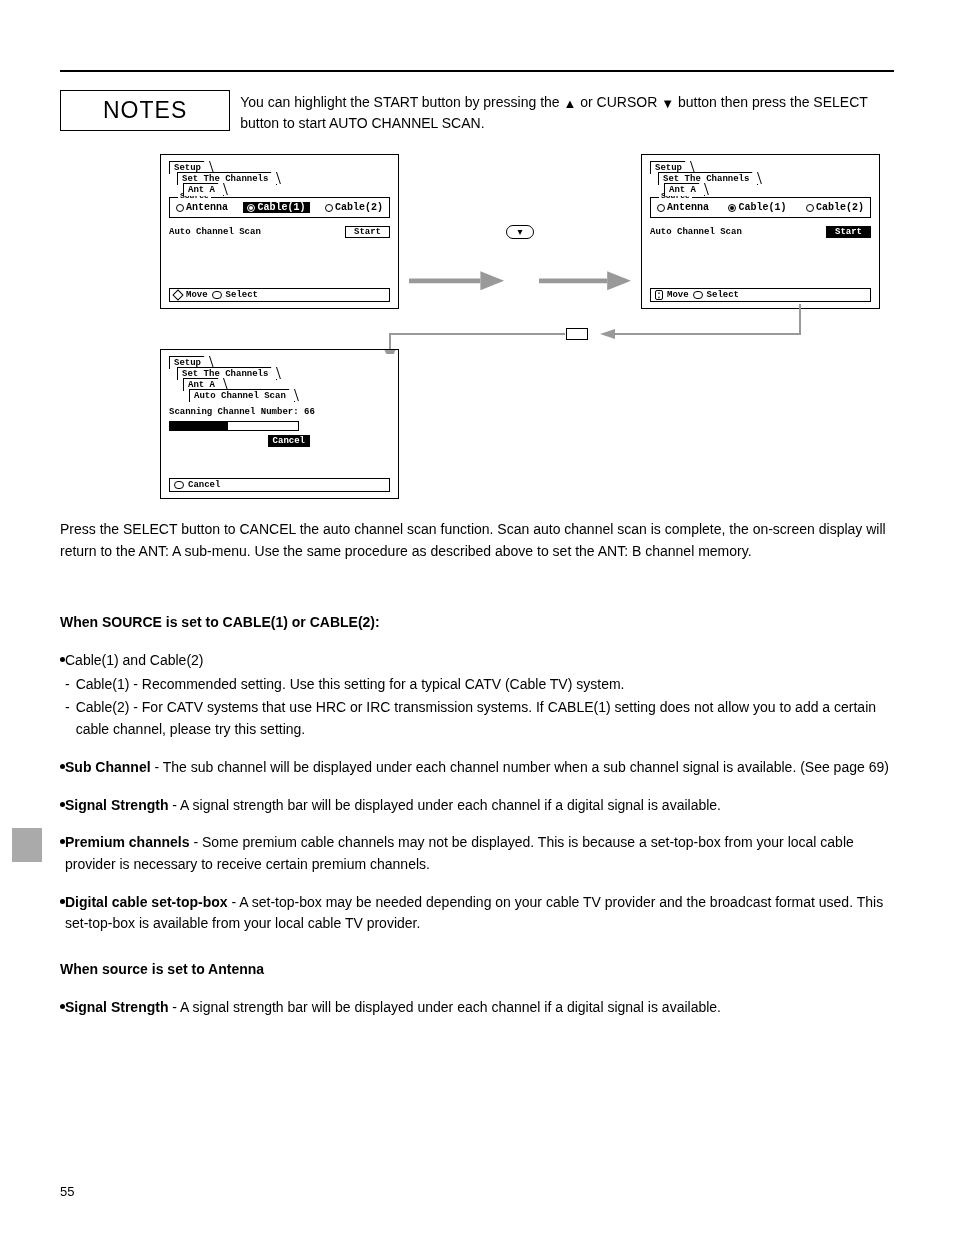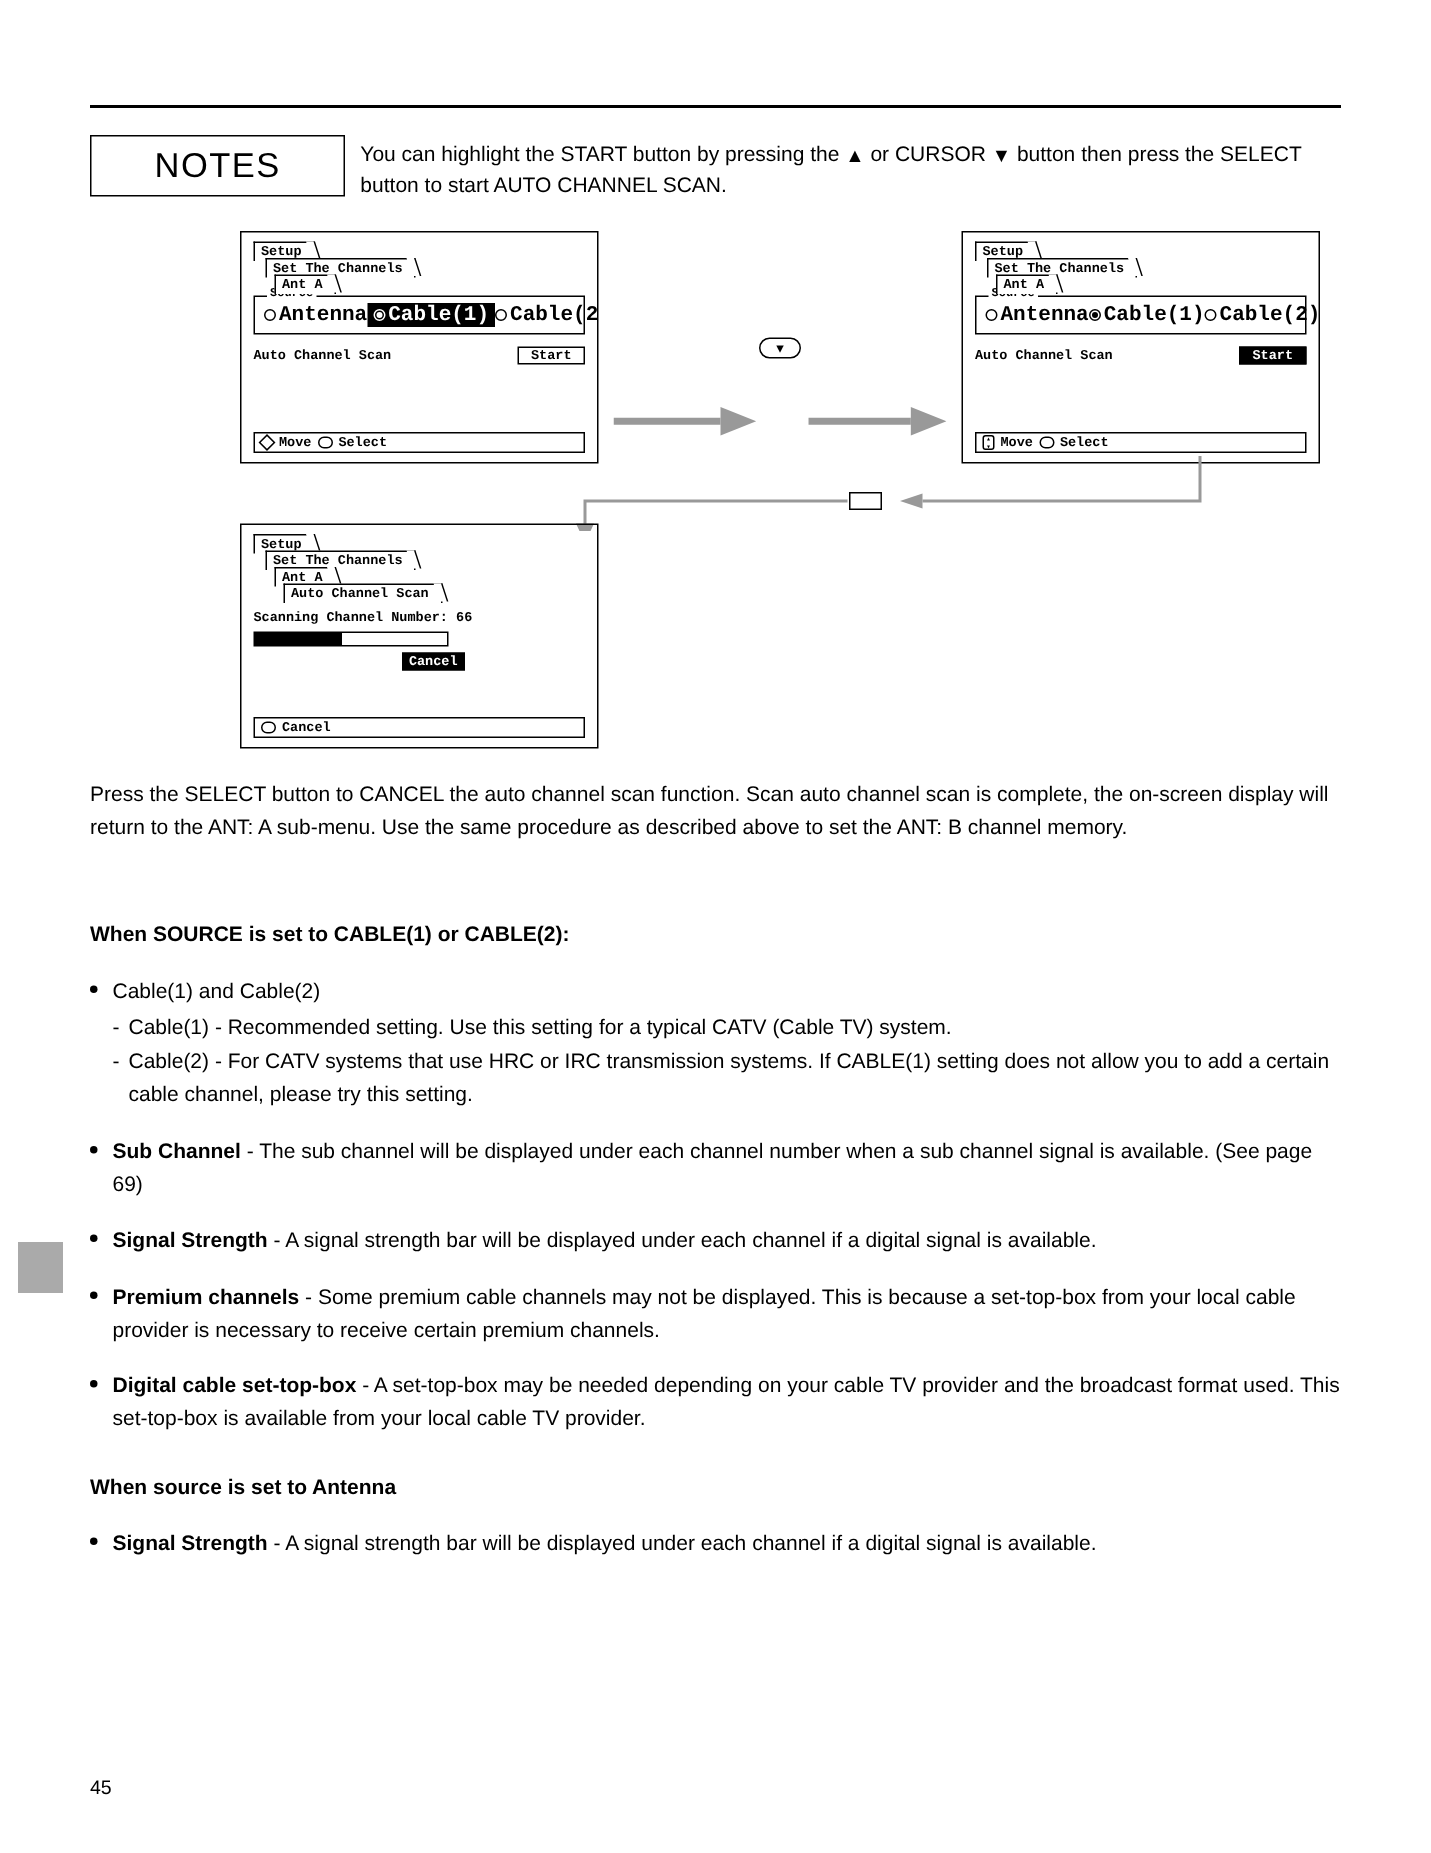--- a/index.html
+++ b/index.html
@@ -96,21 +96,21 @@
     position: absolute;
     top: -7px; left: 8px;
     background: #fff;
     padding: 0 2px;
     font-size: 8px;
   }
   .src-row {
     display: flex;
     justify-content: space-between;
     align-items: center;
-    font-size: 14px;
+    font-size: 10px;
   }
   .radio {
     display: inline-flex;
     align-items: center;
     gap: 2px;
   }
   .radio-circle {
     display: inline-block;
     width: 8px; height: 8px;
     border: 1px solid #000;
@@ -259,21 +259,21 @@
     font-size: 14px;
     line-height: 1.55;
   }
   .section h4 {
     font-size: 14px;
     font-weight: bold;
     margin: 0 0 4px 0;
   }
   .bullet {
     display: flex;
-    gap: 10px;
+    gap: 0;
     margin-top: 16px;
   }
   .bullet .dot {
     width: 5px; height: 5px;
     background: #000;
     border-radius: 50%;
     margin-top: 7px;
     flex: none;
   }
   .bullet .body { flex: 1; }
@@ -483,15 +483,15 @@
   </div>
 
   <div class="section" style="margin-top:24px;">
     <h4>When source is set to Antenna</h4>
     <div class="bullet">
       <div class="dot"></div>
       <div class="body"><b>Signal Strength</b><span> - A signal strength bar will be displayed under each channel if a digital signal is available.</span></div>
     </div>
   </div>
 
-  <div class="page-num">45</div>
+  <div class="page-num">55</div>
   <div class="side-tab"></div>
 </div>
 
 </body></html>

